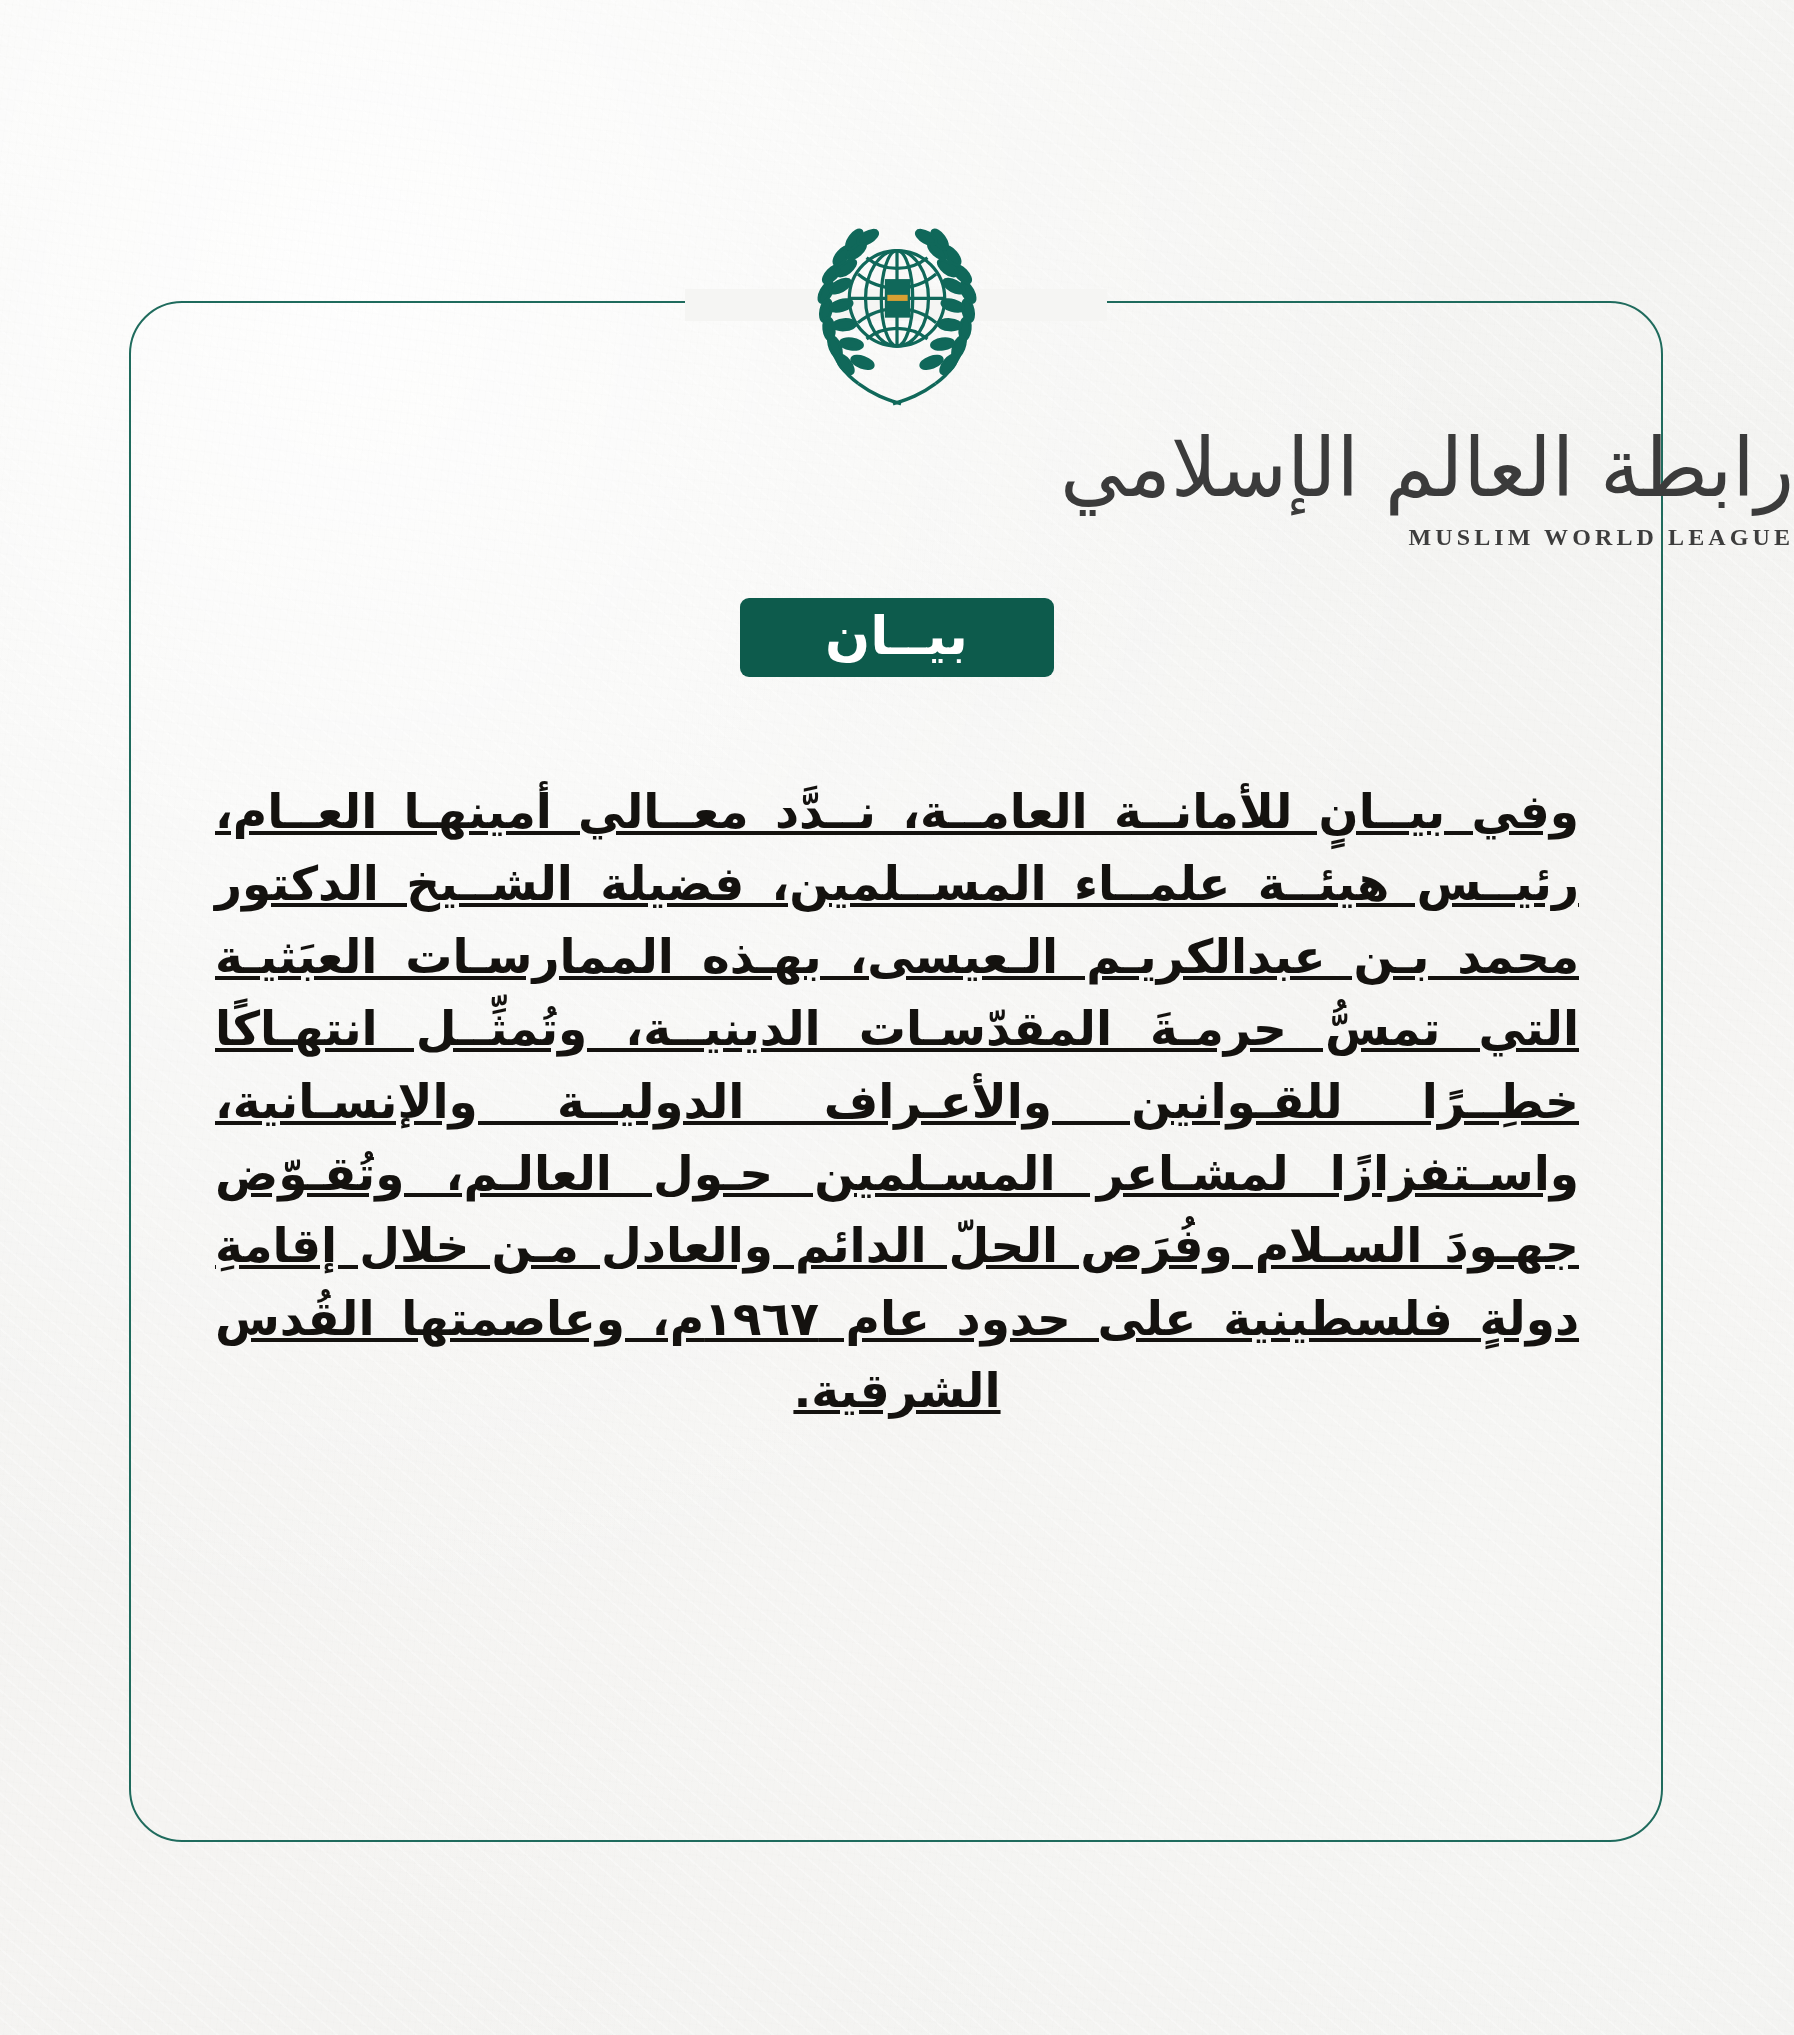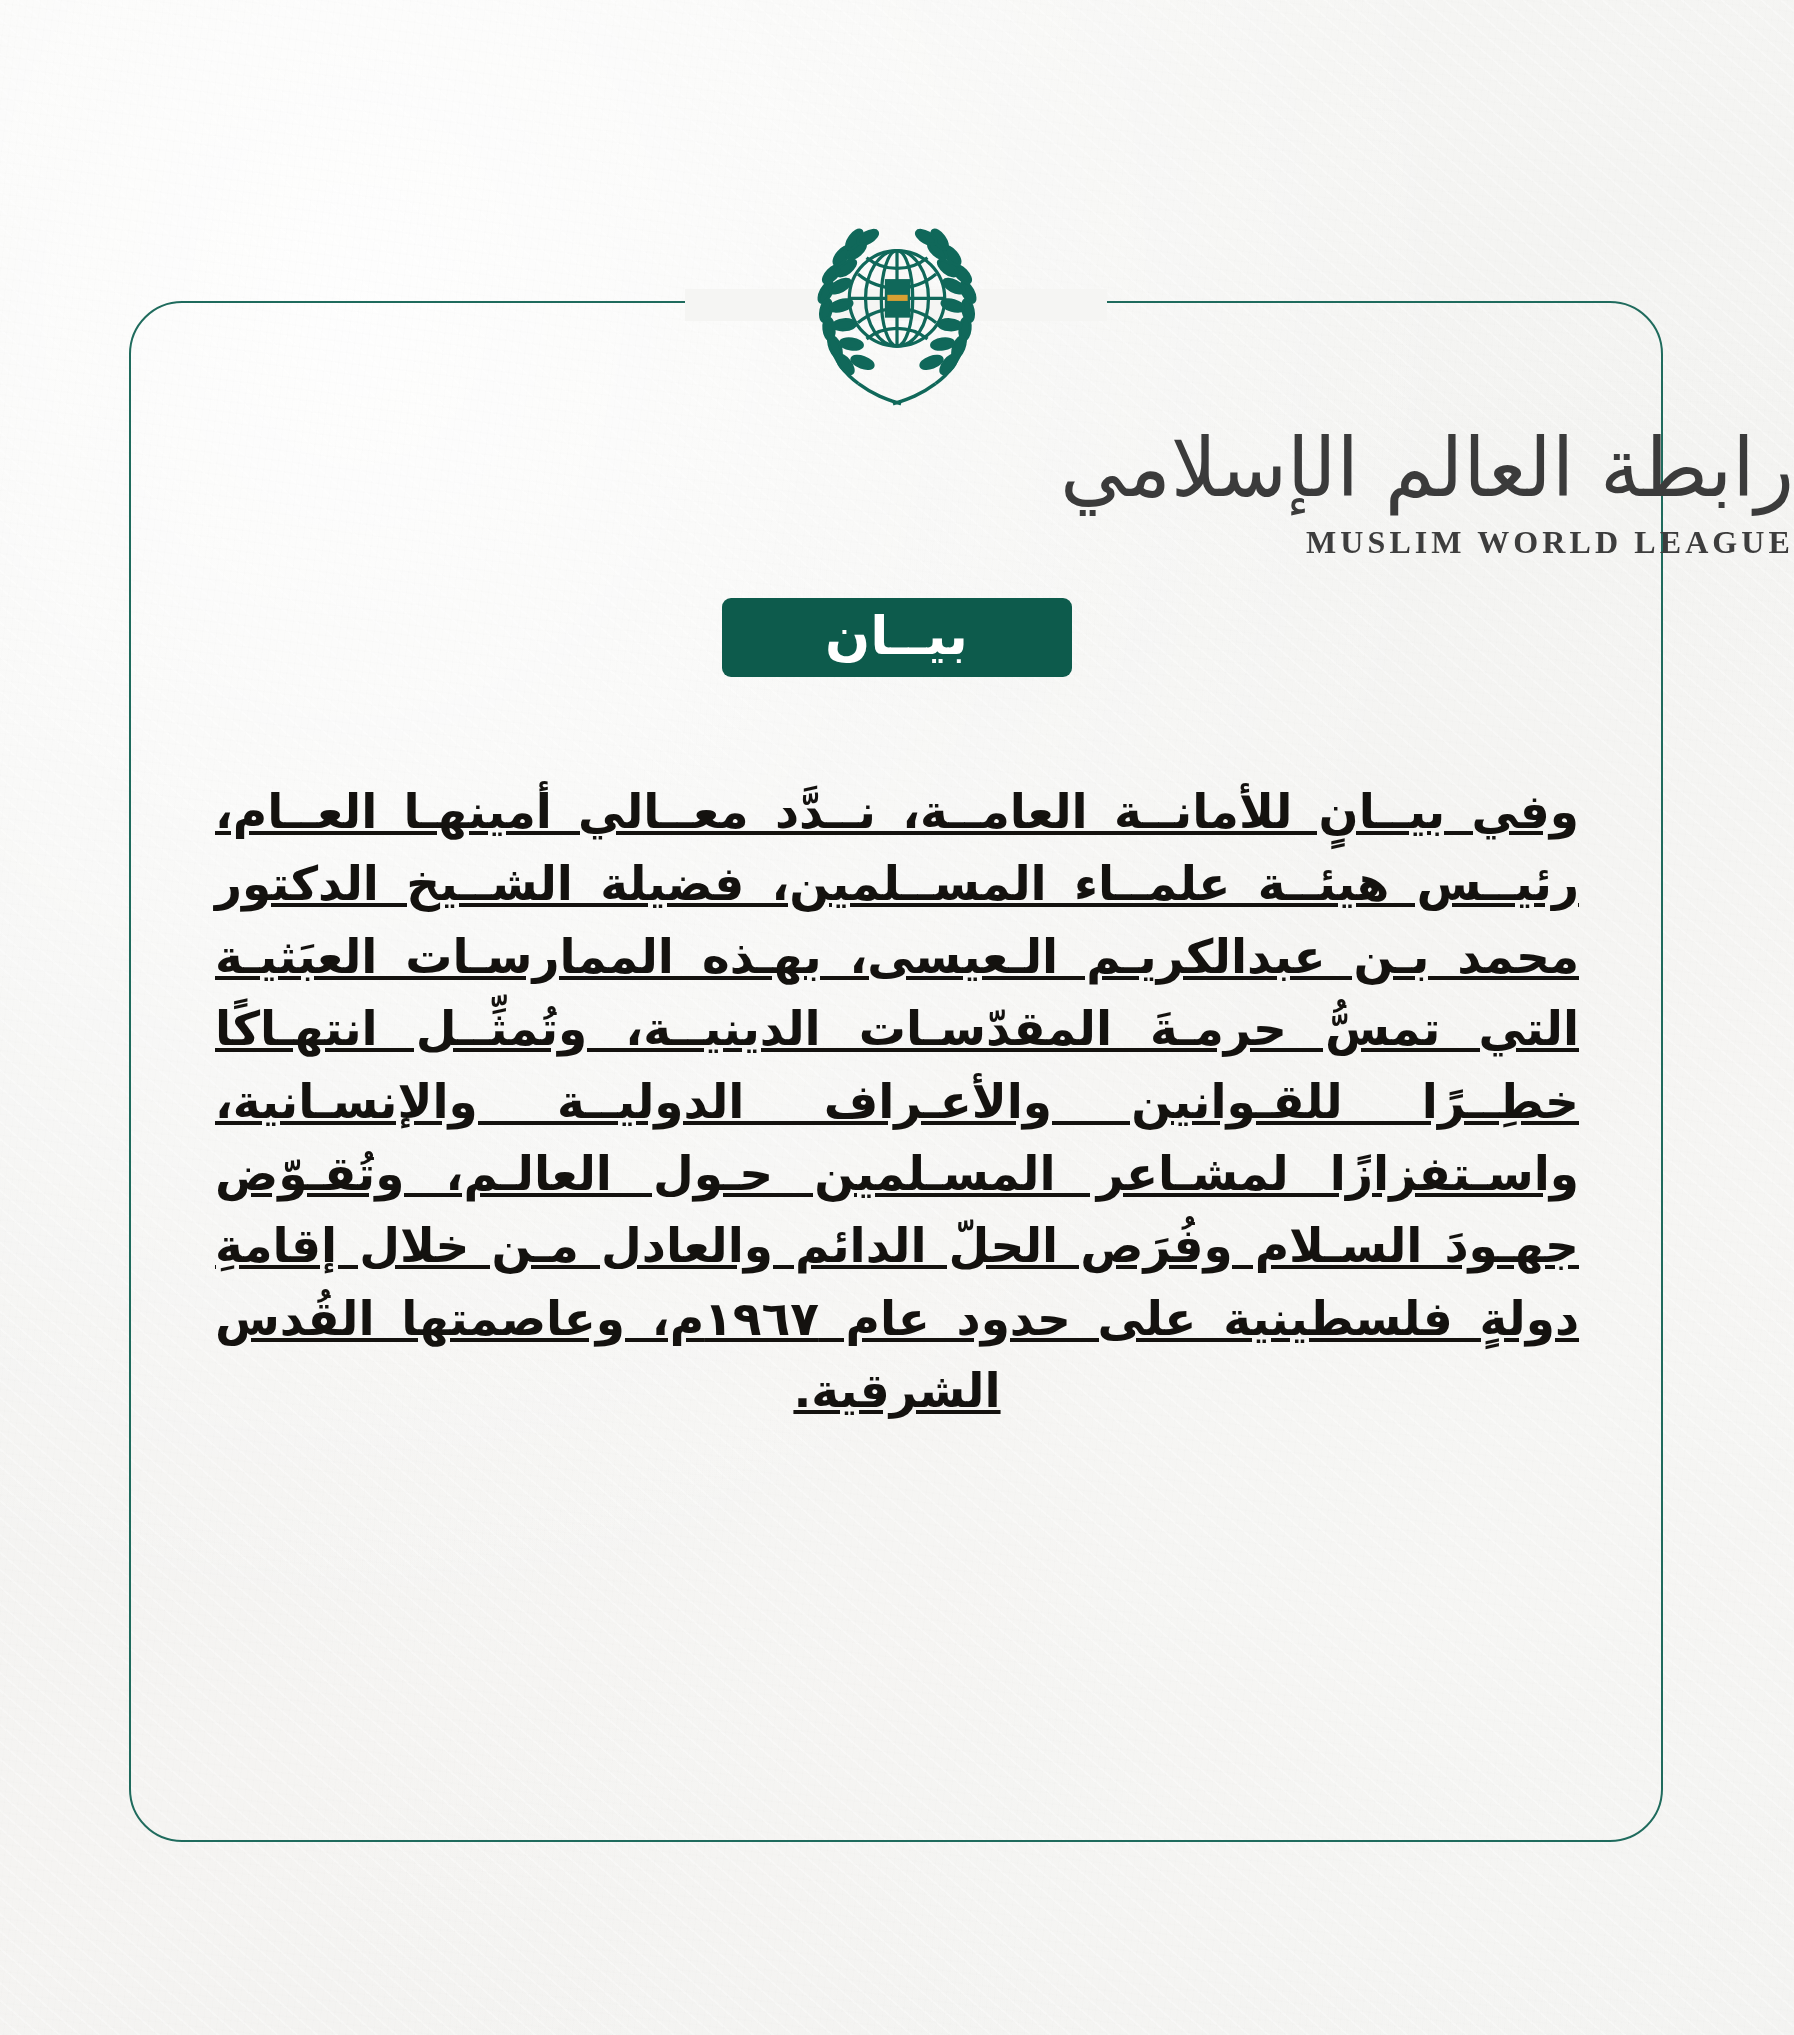--- a/index.html
+++ b/index.html
@@ -76,39 +76,39 @@
     line-height: 1.15;
     color: #3b3b3b;
     font-weight: 400;
     letter-spacing: -1.5px;
     direction: rtl;
   }
   .wordmark-en {
     margin-top: 9px;
     font-family: "Liberation Serif", "DejaVu Serif", serif;
     font-weight: 700;
-    font-size: 32px;
+    font-size: 24px;
     letter-spacing: 4.1px;
     color: #3d3d3d;
     direction: ltr;
   }
 
   
   .badge-wrap {
     position: absolute;
     left: 0; right: 0;
     top: 598px;
     display: flex;
     justify-content: center;
   }
   .badge {
     background: #0d5b4c;
     color: #ffffff;
     border-radius: 9px;
-    width: 350px;
+    width: 314px;
     height: 79px;
     display: flex;
     align-items: center;
     justify-content: center;
     font-family: "DejaVu Sans", "Liberation Sans", sans-serif;
     font-size: 53px;
     font-weight: 700;
     letter-spacing: 1.5px;
     direction: rtl;
     padding-bottom: 4.5px;

